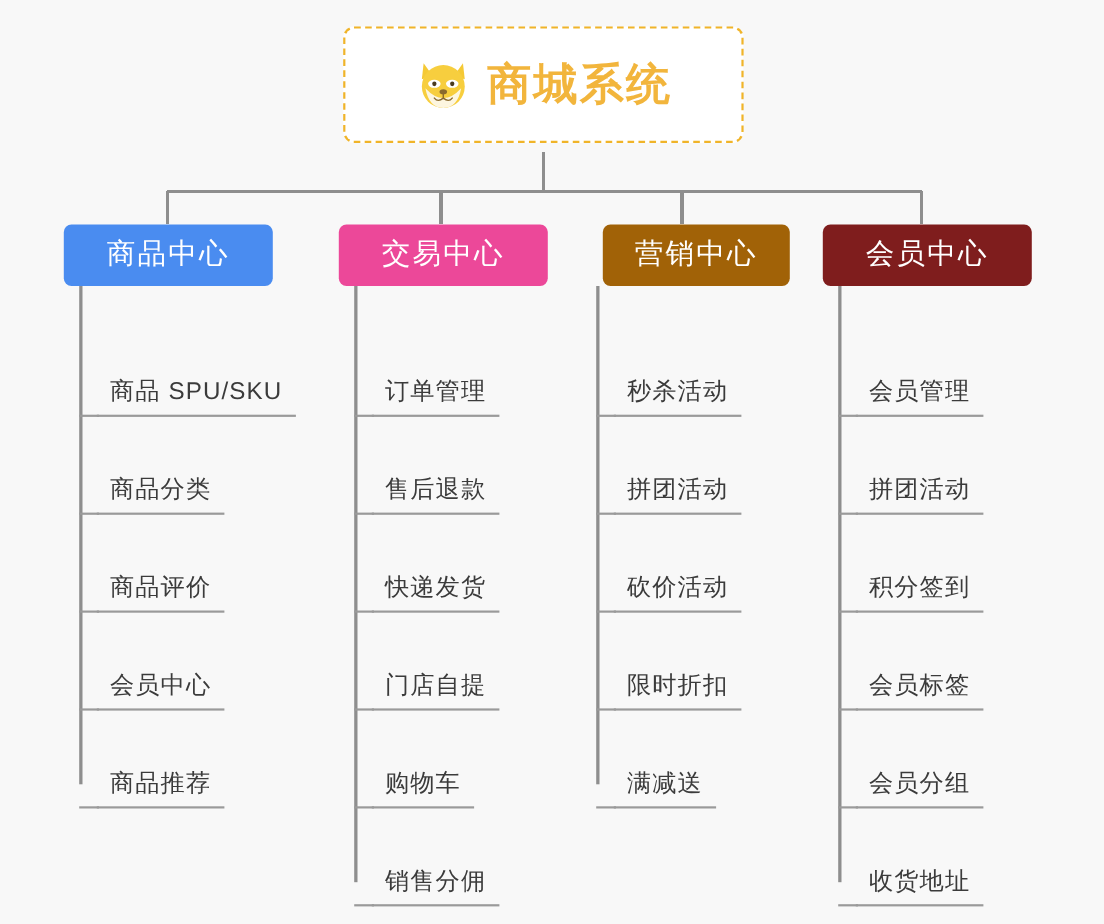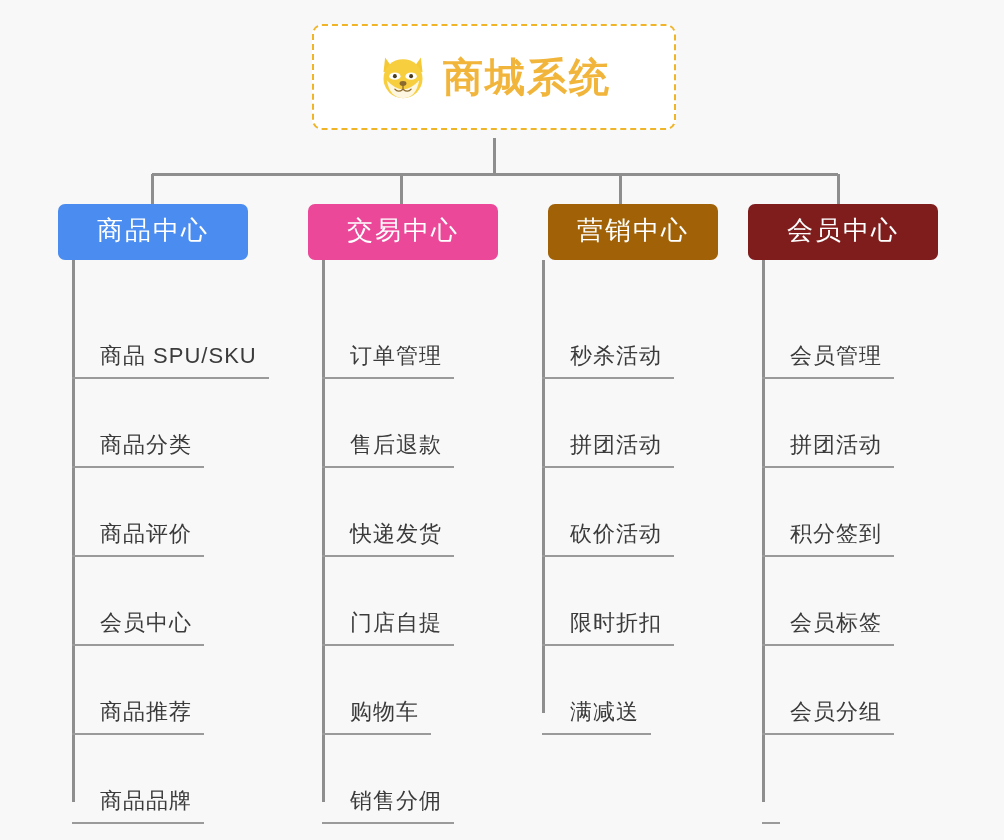--- a/index.html
+++ b/index.html
@@ -183,24 +183,20 @@
         <span class="leaf-underline-ext"></span>
       </div>
       <div class="leaf-item">
         <span class="leaf-label">会员中心</span>
         <span class="leaf-underline-ext"></span>
       </div>
       <div class="leaf-item">
         <span class="leaf-label">商品推荐</span>
         <span class="leaf-underline-ext"></span>
       </div>
-      <div class="leaf-item">
-        <span class="leaf-label">商品品牌</span>
-        <span class="leaf-underline-ext"></span>
-      </div>
     </div>
   </div>
 
   <div class="branch branch-c1">
     <div class="branch-header" style="background: #ec4899;">
       <span>交易中心</span>
     </div>
     <div class="leaf-list">
       <div class="leaf-item">
         <span class="leaf-label">订单管理</span>
@@ -276,18 +272,19 @@
       </div>
       <div class="leaf-item">
         <span class="leaf-label">会员标签</span>
         <span class="leaf-underline-ext"></span>
       </div>
       <div class="leaf-item">
         <span class="leaf-label">会员分组</span>
         <span class="leaf-underline-ext"></span>
       </div>
       <div class="leaf-item">
+        <span class="leaf-label">收货地址</span>
         <span class="leaf-underline-ext"></span>
       </div>
     </div>
   </div>
 
 </div>
 
 </body></html>

